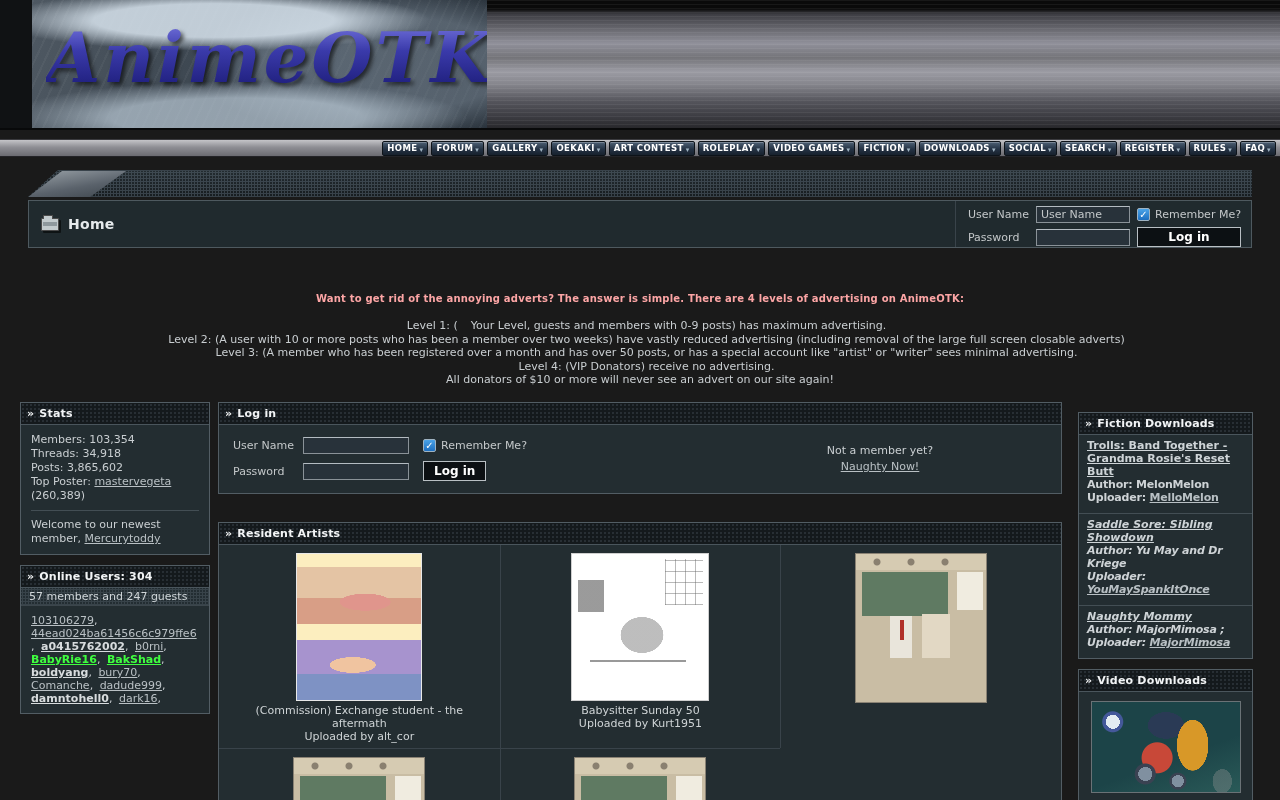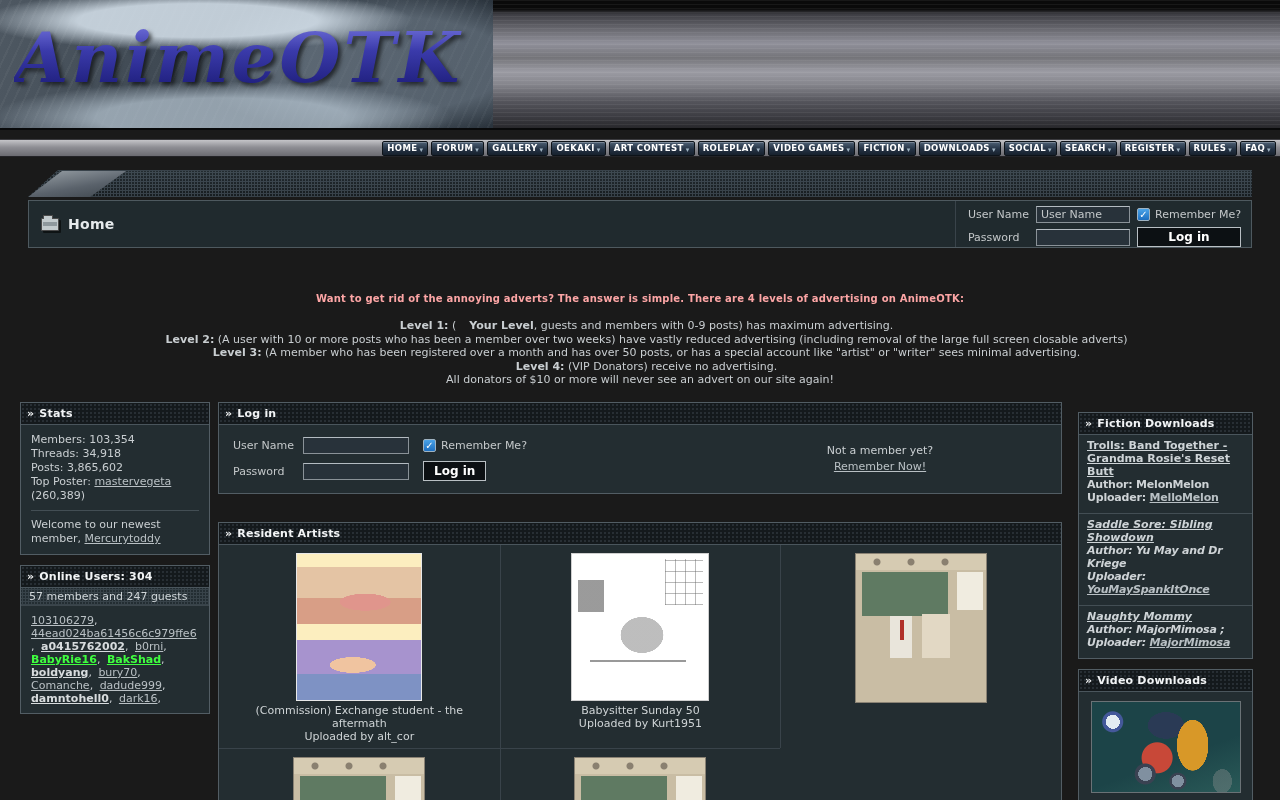--- a/index.html
+++ b/index.html
@@ -5,27 +5,28 @@
   * { margin:0; padding:0; box-sizing:border-box; }
   body { background:#000; }
   .page {
     position:relative; width:1280px; height:800px; overflow:hidden;
     background:#1a1a1a; font-family:"DejaVu Sans","Liberation Sans",sans-serif;
     color:#c9ced1; font-size:11px;
   }
   
   .site-header { position:absolute; top:0; left:0; width:1280px; height:130px; display:flex; background:#101214; border-bottom:2px solid #08090a; }
   .logo-area {
-    width:493px; height:100%; position:relative; overflow:hidden;
+    width:455px; height:100%; position:relative; overflow:hidden;
     background:
       radial-gradient(ellipse 300px 42px at 40% 16%, rgba(216,228,238,.85) 0 40%, rgba(216,228,238,0) 72%),
       radial-gradient(ellipse 330px 52px at 45% 92%, rgba(185,200,212,.7) 0 38%, transparent 70%),
       radial-gradient(ellipse 250px 95px at 78% 50%, rgba(128,142,156,.5) 0 50%, transparent 78%),
       repeating-linear-gradient(115deg, rgba(255,255,255,.04) 0 2px, transparent 2px 9px),
       linear-gradient(100deg,#4e5862 0%,#3a444e 45%,#2a333c 100%);
+    margin-left: 32px;
   }
   .logo-text {
     position:absolute; left:14px; top:16px;
     font-family:"DejaVu Serif","Liberation Serif",serif; font-style:italic; font-weight:bold;
     font-size:70px; letter-spacing:3px;
     background:linear-gradient(180deg,#8080e8 0%,#3a3aaa 42%,#16166e 100%);
     -webkit-background-clip:text; background-clip:text; color:transparent;
     filter:drop-shadow(3px 3px 2px rgba(0,0,0,.6));
   }
   .header-stripes {
@@ -80,21 +81,21 @@
   .flabel { font-size:11px; color:#c3c7c9; }
   .tinput { background:#28323a; border:1px solid #8a9298; border-top-color:#b4bcc2; color:#c2c6c8; font-size:11px; padding:1px 4px; height:17px; width:94px; font-family:inherit; }
   .checkbox { display:inline-block; width:13px; height:13px; background:linear-gradient(180deg,#4aa3e8,#1d6fc0); border:1px solid #9fb3c2; border-radius:2px; color:#fff; font-size:10px; line-height:11px; text-align:center; font-weight:bold; cursor:pointer; }
   .remember { display:flex; align-items:center; gap:5px; }
   .btn { background:#0c1013; color:#fff; border:1px solid #b9c0c4; font-size:12px; font-weight:bold; padding:2px 10px; font-family:inherit; cursor:pointer; }
   
   .notice { position:absolute; top:293px; left:0; width:1280px; text-align:center; }
   .notice h2 { font-size:10px; font-weight:bold; color:#fca5a5; letter-spacing:.2px; }
   .notice-lines { margin-top:15px; }
   .notice-line { font-size:11px; line-height:13.5px; color:#c9ced1; }
-  .nb { font-weight:bold;padding-left:13px; }
+  .nb { font-weight:normal;padding-left:13px; }
   
   .columns { position:absolute; top:400px; left:0; width:1280px; height:400px; }
   .col-left { position:absolute; left:20px; top:2px; width:190px; }
   .col-center { position:absolute; left:218px; top:2px; width:844px; }
   .col-right { position:absolute; left:1078px; top:12px; width:175px; }
   
   .panel { border:1px solid #525d64; background:#232d31; margin-bottom:10px; }
   .phead {
     padding:4px 6px; font-size:11px; font-weight:bold; color:#f2f4f5;
     background:radial-gradient(rgba(130,145,160,.18) 1px, transparent 1.4px), #14191c;
@@ -352,21 +353,21 @@
             <span class="remember">
               <span class="checkbox">✓</span>
               <label class="flabel">Remember Me?</label>
             </span>
             <label class="flabel">Password</label>
             <input class="tinput" type="password" style="width: 106px;">
             <span><button class="btn">Log in</button></span>
           </div>
           <div class="login-right">
             <div>Not a member yet?</div>
-            <a>Remember Now!</a>
+            <a>Naughty Now!</a>
           </div>
         </div>
       </section>
 
       <section class="panel artists">
         <div class="phead"><span class="parrow">»</span><span>Resident Artists</span></div>
         <div class="artists-body">
           <div class="artist-cell">
             <a class="thumb-link"><span class="thumb t1"></span></a>
             <div class="cap">(Commission) Exchange student - the aftermath</div>

